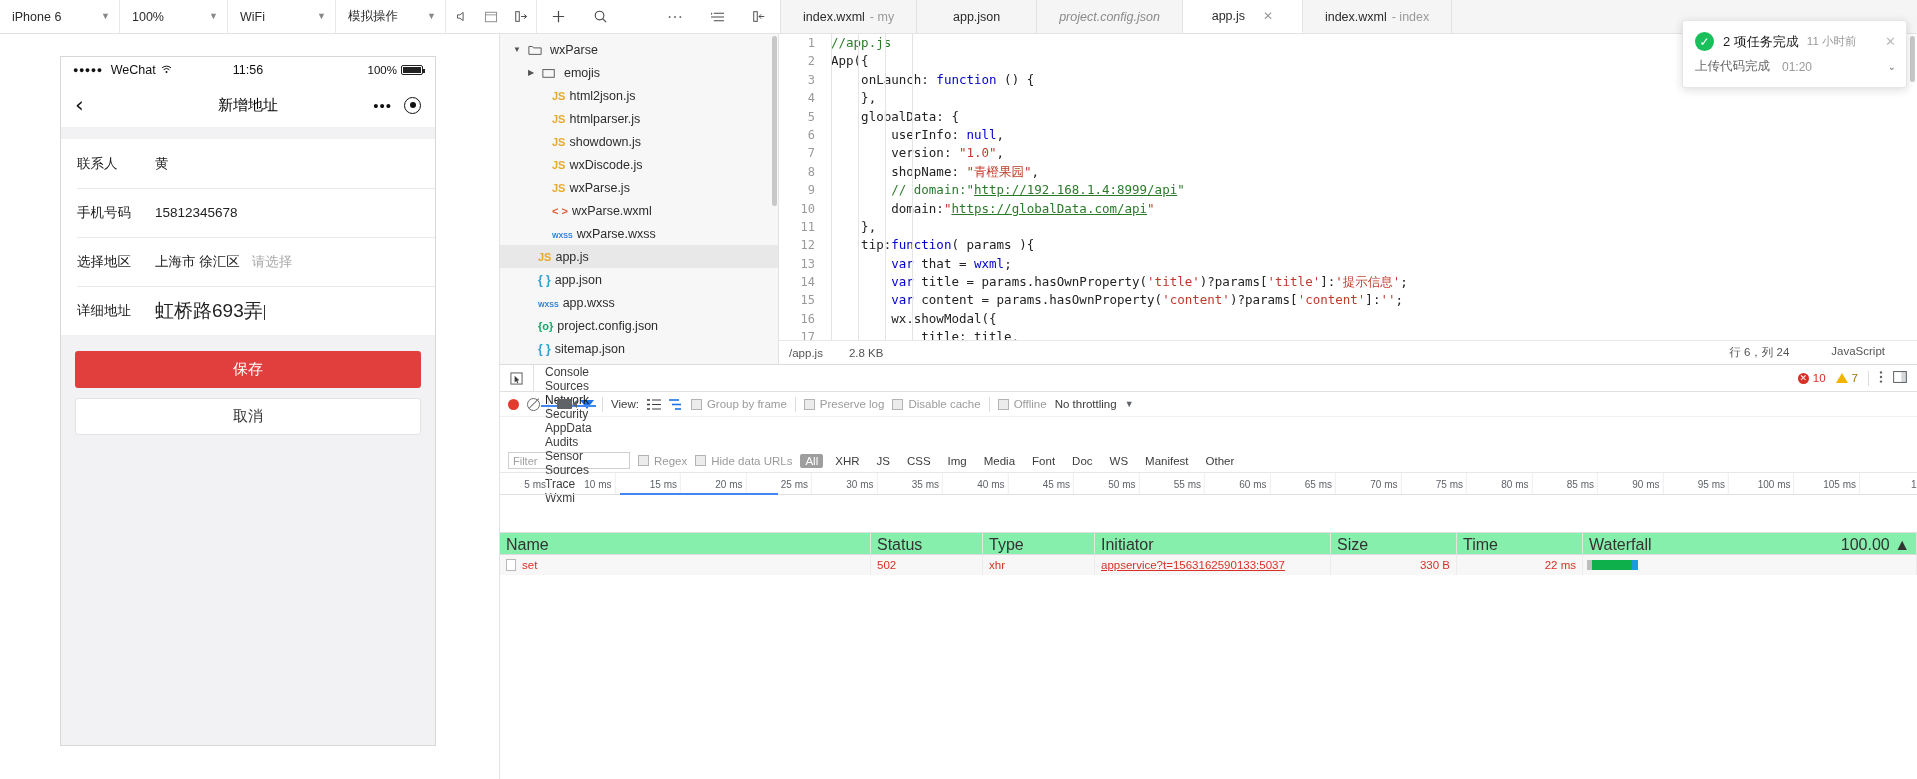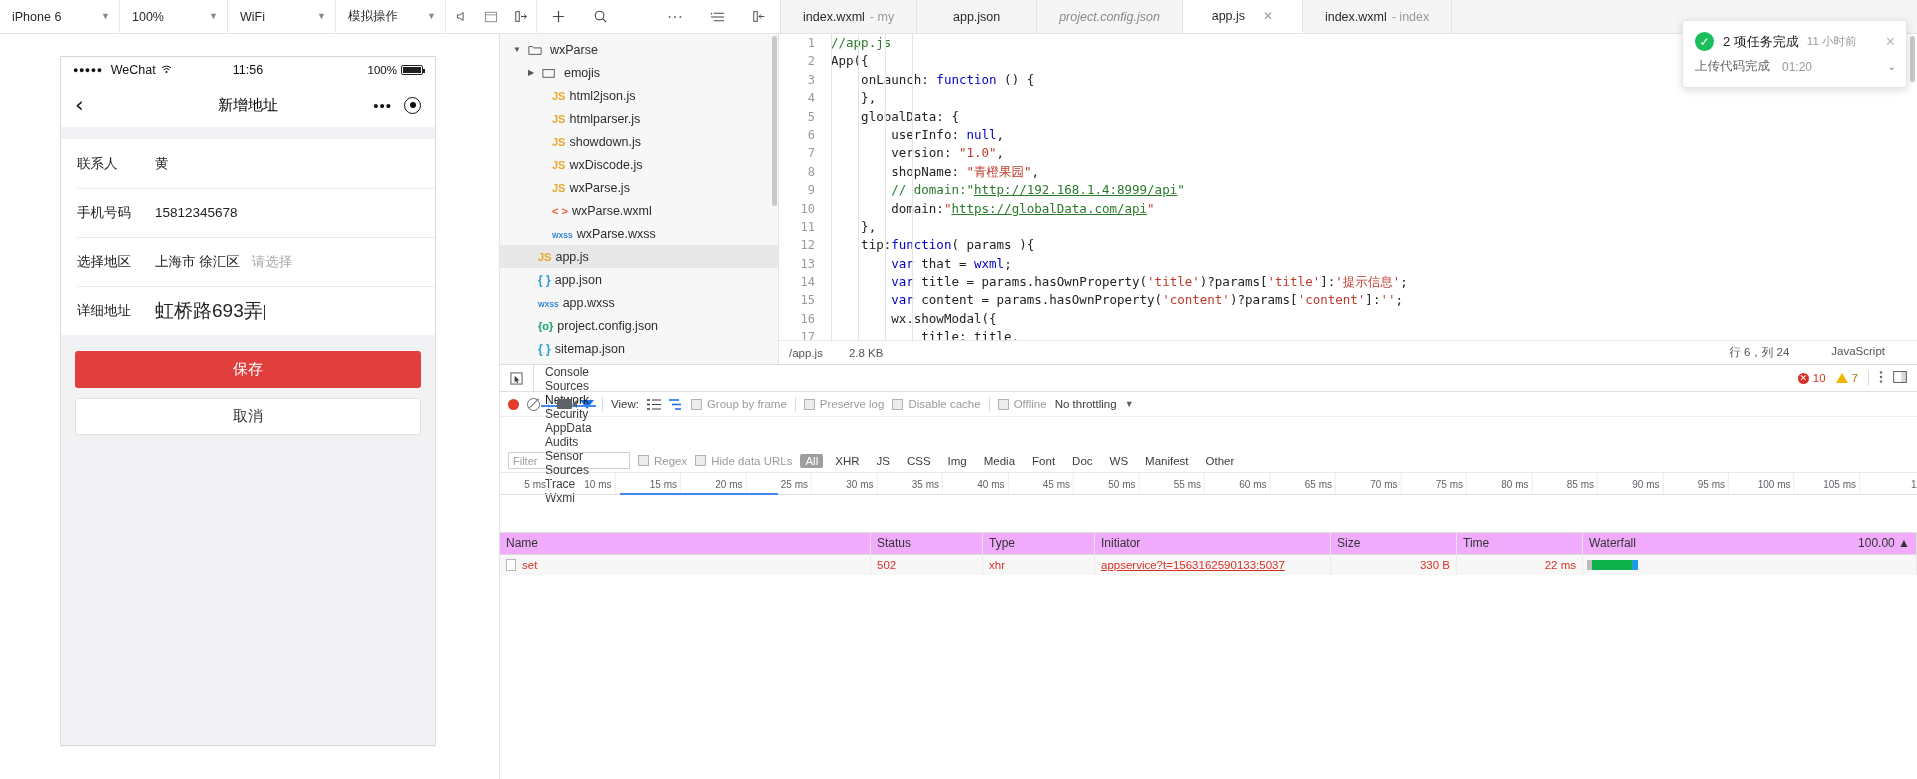--- a/index.html
+++ b/index.html
@@ -166,21 +166,21 @@
   .chip.sel { background: #9e9e9e; color: #fff; }
 
   .waterfall-head { height: 60px; flex: none; border-bottom: 1px solid #e0e0e0; position: relative; overflow: hidden; }
   .wf-ticks { position: absolute; left: 0; right: 0; top: 0; height: 22px; }
   .wf-tick { position: absolute; top: 6px; font-size: 10px; color: #5f6368; transform: translateX(-100%); padding-right: 4px; }
   .wf-tick::after { content: ""; position: absolute; right: 0; top: -6px; width: 1px; height: 22px; background: #ededed; }
   .wf-baseline { position: absolute; left: 0; right: 0; top: 21px; height: 1px; background: #e0e0e0; }
   .wf-blue { position: absolute; top: 20px; left: 120px; width: 158px; height: 2px; background: #4285f4; }
 
   .net-table { flex: 1 1 auto; display: flex; flex-direction: column; min-height: 0; }
-  .nt-head { display: flex; height: 22px; flex: none; border-bottom: 1px solid #dcdcdc; font-size: 12px; color: #333; background: #f0abfc; }
+  .nt-head { display: flex; height: 22px; flex: none; border-bottom: 1px solid #dcdcdc; font-size: 16px; color: #333; background: #86efac; }
   .nt-head .c { padding: 3px 6px; border-right: 1px solid #e4e4e4; overflow: hidden; white-space: nowrap; }
   .nt-row { display: flex; height: 20px; flex: none; font-size: 11.5px; color: #d93025; background: #f7f7f7; }
   .nt-row .c { padding: 3px 6px; border-right: 1px solid #ececec; overflow: hidden; white-space: nowrap; display: flex; align-items: center; }
   .c-name { width: 371px; flex: none; }
   .c-status { width: 112px; flex: none; }
   .c-type { width: 112px; flex: none; }
   .c-init { width: 236px; flex: none; }
   .c-size { width: 126px; flex: none; justify-content: flex-end; }
   .c-time { width: 126px; flex: none; justify-content: flex-end; }
   .c-wf { flex: 1 1 auto; position: relative; }

